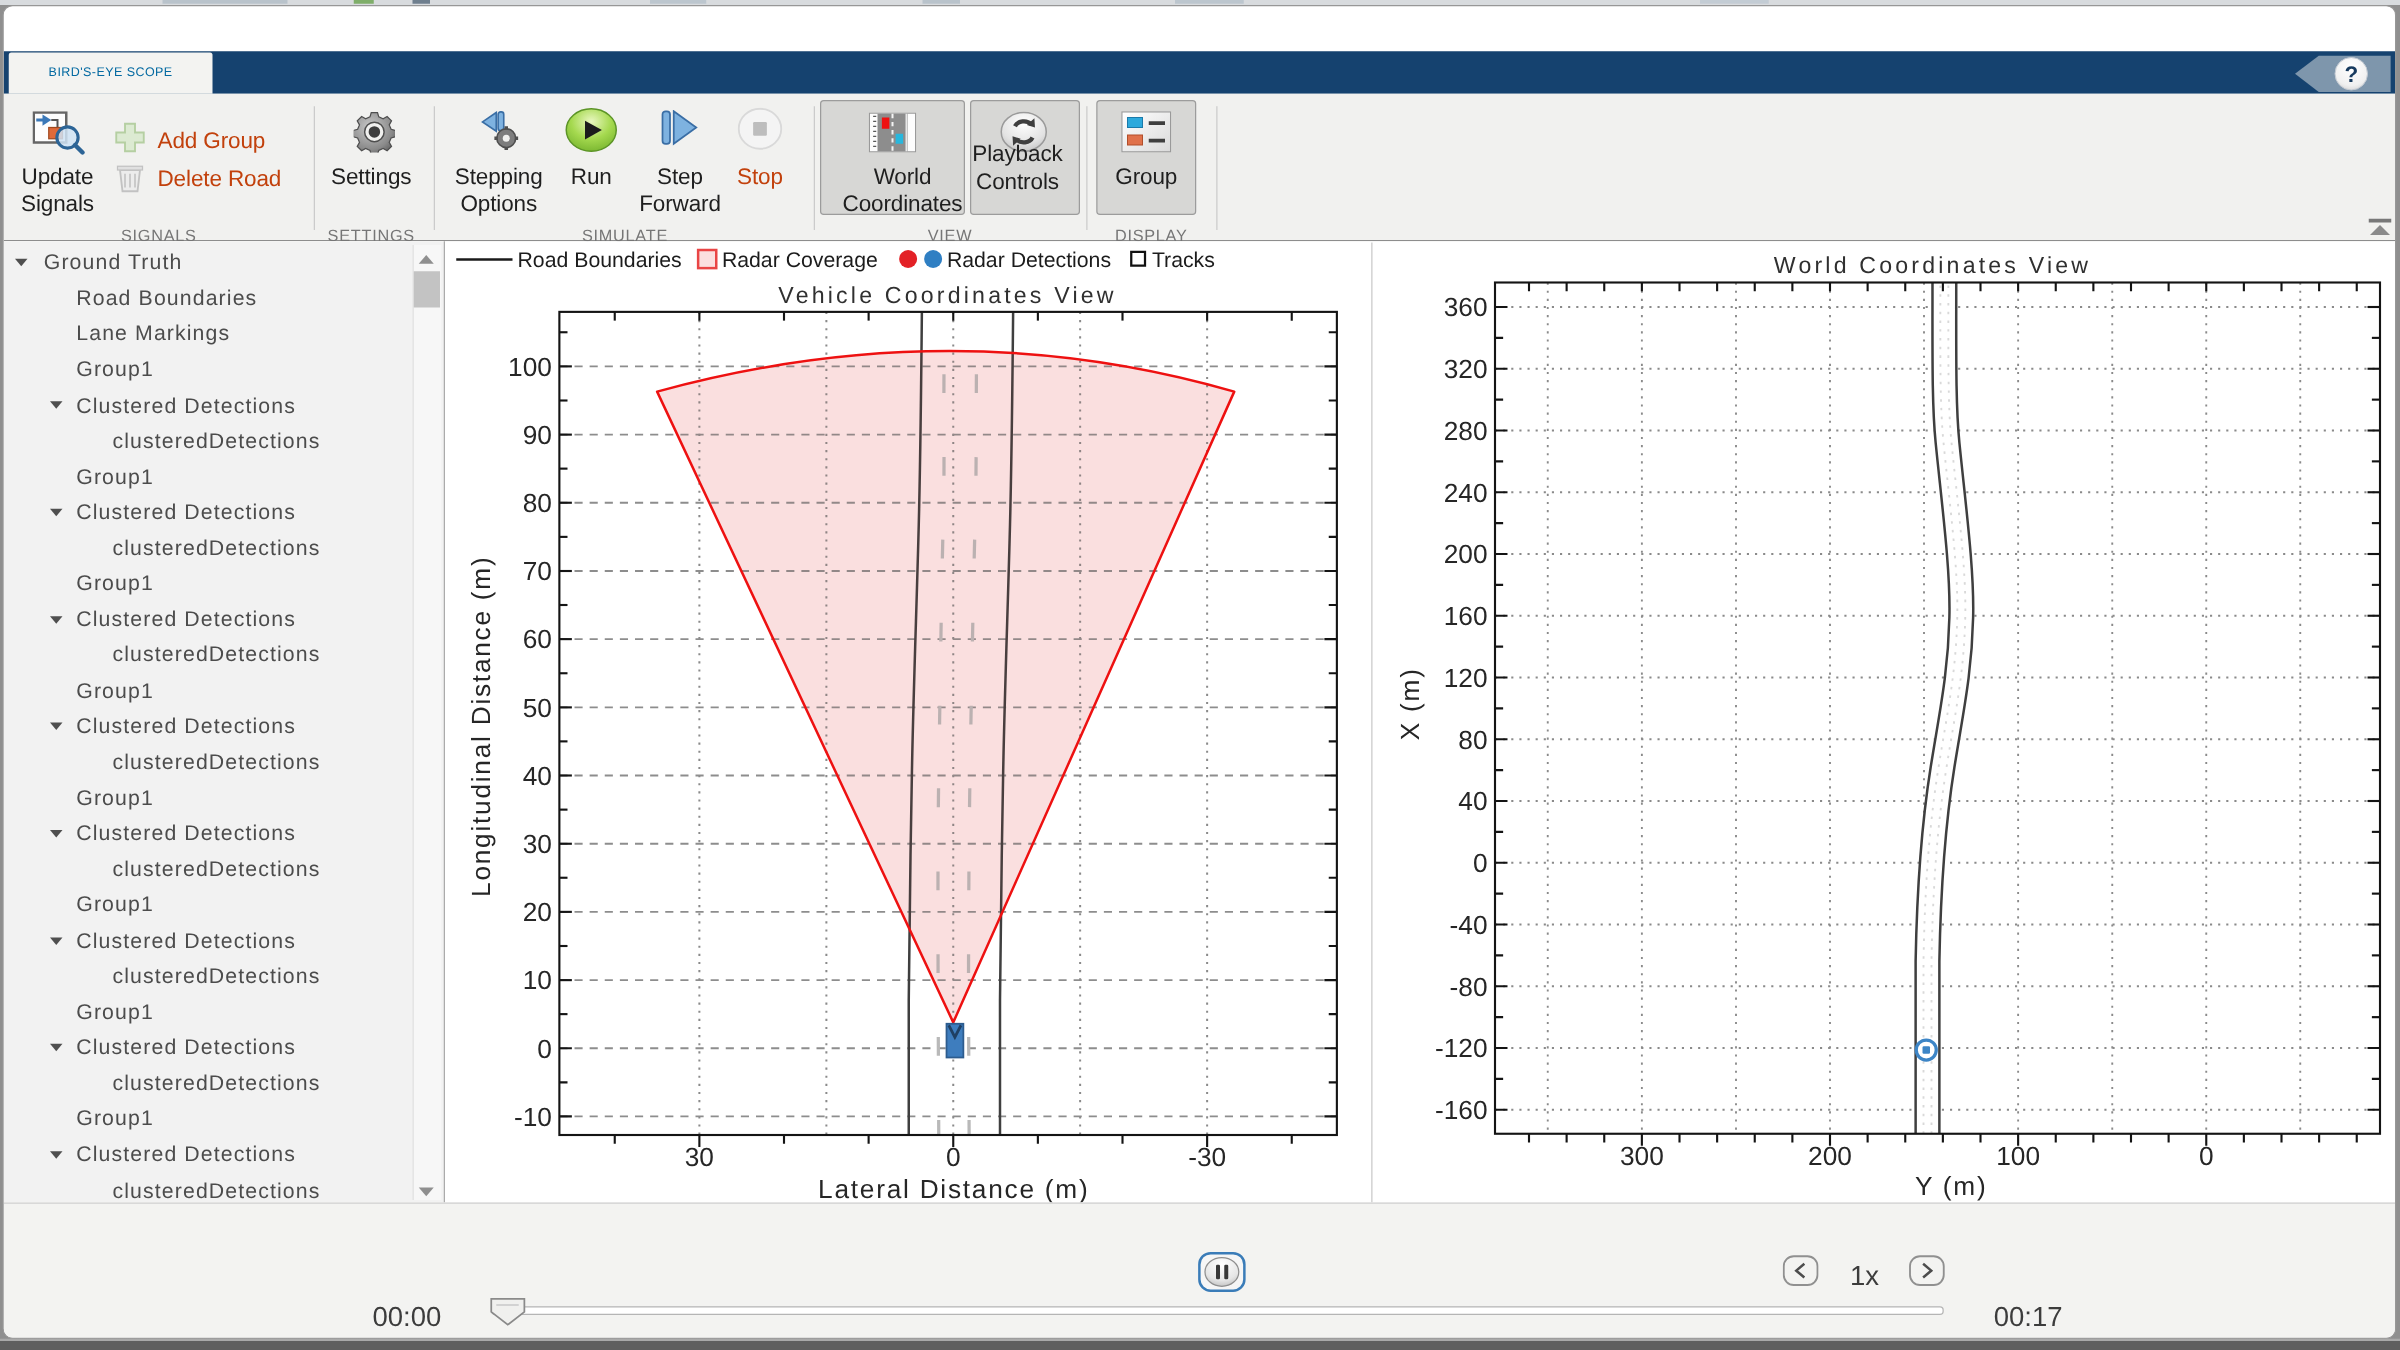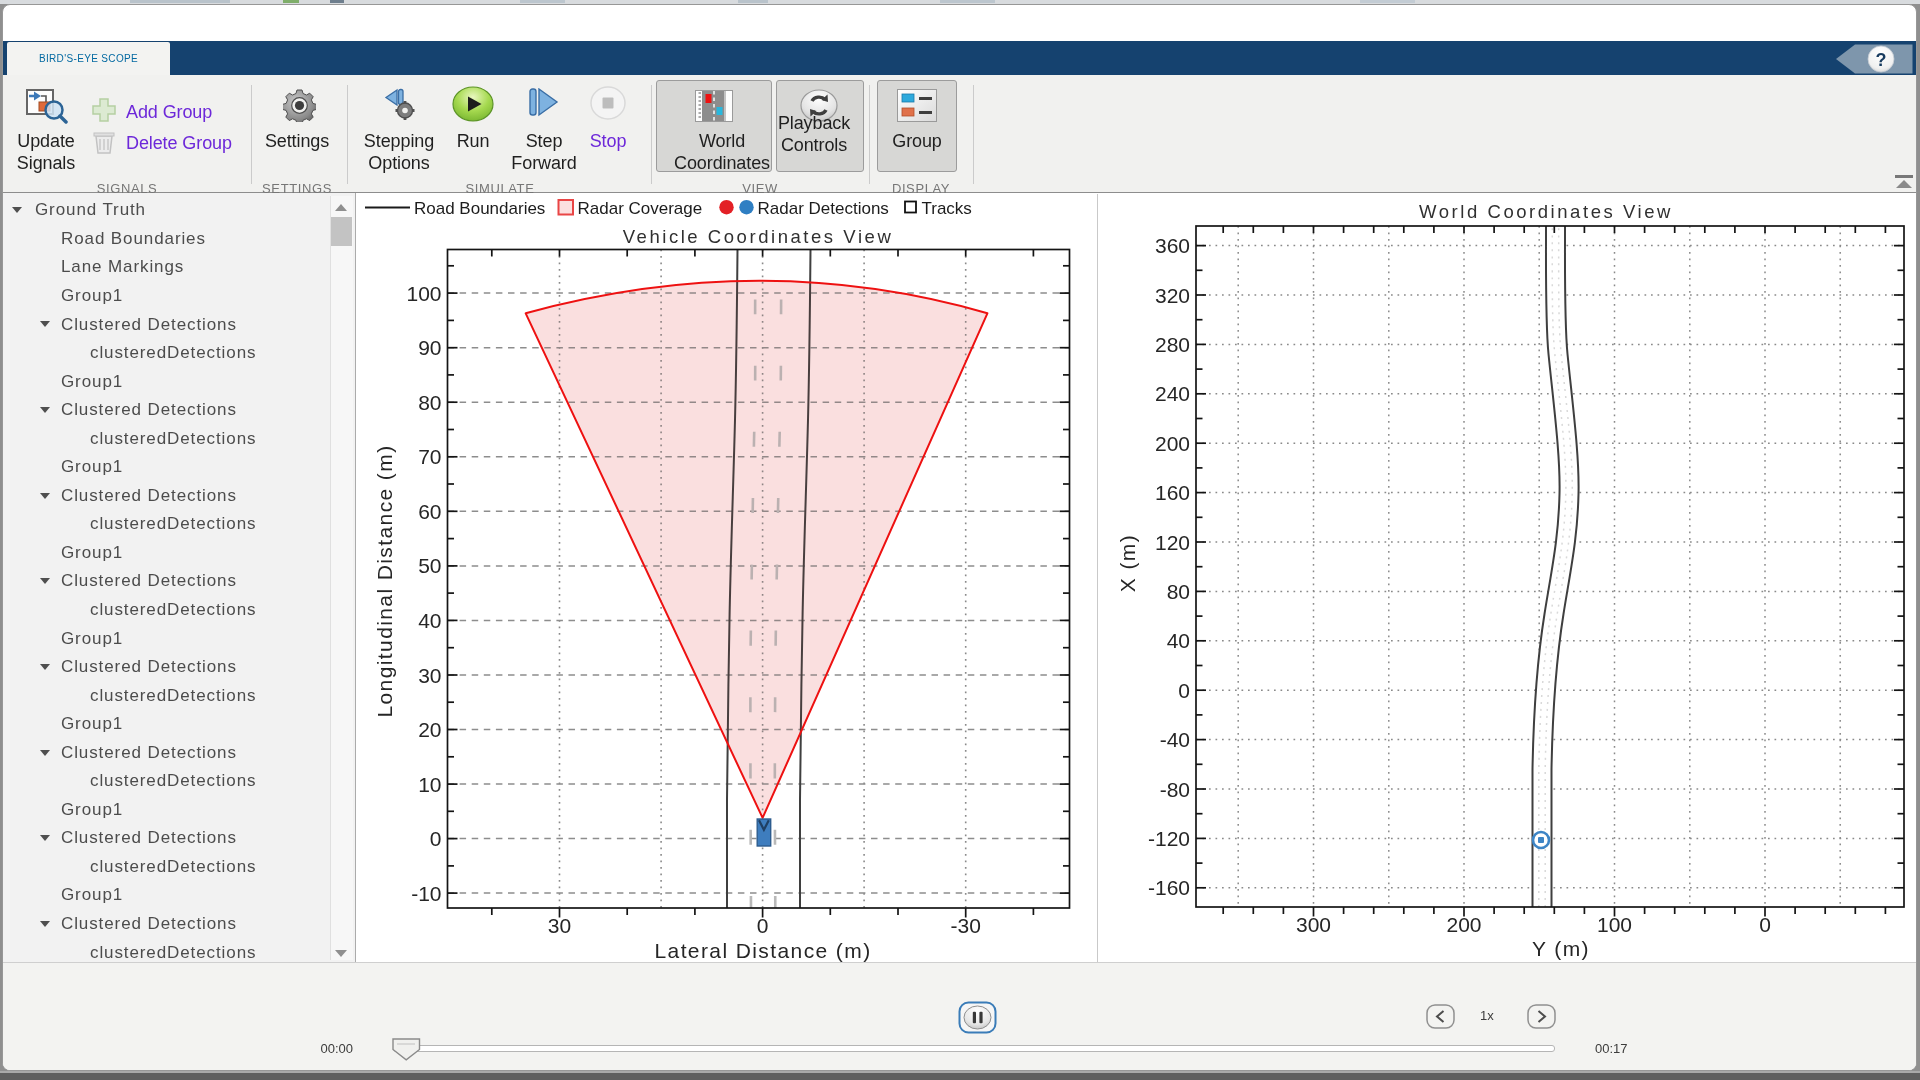--- a/index.html
+++ b/index.html
@@ -15,33 +15,33 @@
 #tab { position:absolute; left:4px; top:37px; width:163px; height:33px; background:#f3f3f1;
   border-radius:2px 2px 0 0; text-align:center; line-height:34px; font-size:10px;
   color:#0369a1; letter-spacing:0.35px; }
 #toolbar { position:absolute; left:0; top:70px; width:1913px; height:118px;
   background:#f1f1ef; border-bottom:1px solid #8d8d8d; }
 .vsep { position:absolute; top:80px; height:99px; width:1px; background:#cbcbcb; }
 .seclbl { position:absolute; top:176px; height:14px; font-size:13px; color:#767676;
   letter-spacing:0.6px; text-align:center; }
 .tlabel { position:absolute; font-size:18px; color:#1f1f1f; text-align:center;
   line-height:21.5px; letter-spacing:-0.1px;}
-.tlabel.dis { color:#6d28d9; }
+.tlabel.dis { color:#c2410c; }
 .tbtn { position:absolute; top:75px; height:92px; background:#d7d7d5;
   border:1px solid #9c9c9c; border-radius:3px; }
 #main { position:absolute; left:0; top:188px; width:1913px; height:769px; background:#fff; }
 #tree { position:absolute; left:0; top:188px; width:353px; height:769px;
   background:#f2f2f2; border-right:1px solid #ababab; }
 .trow { position:absolute; height:28px; line-height:28px; font-size:17px;
   color:#4c4c4c; letter-spacing:0.9px; white-space:nowrap; }
 .tarr { position:absolute; width:0; height:0; border-left:5.5px solid transparent;
   border-right:5.5px solid transparent; border-top:6.5px solid #4f4f4f; }
 #playbar { position:absolute; left:0; top:957px; width:1913px; height:109px;
   background:#f3f3f1; border-top:1px solid #cfcfcf; }
-.ptime { position:absolute; font-size:13px; color:#3c3c3c; }
+.ptime { position:absolute; font-size:22px; color:#3c3c3c; }
 </style>
 
 </head><body>
 <div id="topstrip"></div>
 <div style="position:absolute;left:130px;top:0;width:100px;height:3px;background:#b9c3cb"></div>
 <div style="position:absolute;left:283px;top:0;width:16px;height:3px;background:#7fae6a"></div>
 <div style="position:absolute;left:330px;top:0;width:14px;height:3px;background:#6f7f8e"></div>
 <div style="position:absolute;left:520px;top:0;width:45px;height:3px;background:#bcc6ce"></div>
 <div style="position:absolute;left:738px;top:0;width:30px;height:3px;background:#b9c3cb"></div>
 <div style="position:absolute;left:940px;top:0;width:55px;height:3px;background:#bcc6ce"></div>
@@ -85,21 +85,21 @@
     <div class="tlabel" style="left:2px;top:126px;width:82px">Update<br>Signals</div>
     <svg style="position:absolute;left:88px;top:92px" width="26" height="26" viewBox="0 0 26 26">
 <path d="M 9,2 H 17 V 9 H 24 V 17 H 17 V 24 H 9 V 17 H 2 V 9 H 9 Z" fill="#dcead2" stroke="#b5cfa2" stroke-width="1.5"></path>
 </svg>
     <div class="tlabel dis" style="left:123px;top:97px;width:120px;text-align:left">Add Group</div>
     <svg style="position:absolute;left:89px;top:125px" width="24" height="25" viewBox="0 0 24 25">
 <path d="M 4,6 L 6,23 H 18 L 20,6 Z" fill="#ececec" stroke="#c2c2c2" stroke-width="1.5"></path>
 <rect x="2" y="3" width="20" height="3" fill="#e0e0e0" stroke="#c2c2c2" stroke-width="1"></rect>
 <path d="M 8,9 V 20 M 12,9 V 20 M 16,9 V 20" stroke="#c8c8c8" stroke-width="1.5"></path>
 </svg>
-    <div class="tlabel dis" style="left:123px;top:128px;width:130px;text-align:left">Delete Group</div>
+    <div class="tlabel dis" style="left:123px;top:128px;width:130px;text-align:left">Delete Road</div>
     <svg style="position:absolute;left:280px;top:84px" width="33" height="33" viewBox="0 0 33 33">
 <defs>
         <radialGradient id="gg" cx="0.4" cy="0.35" r="0.75">
 <stop offset="0" stop-color="#c9c9c9"></stop>
           <stop offset="0.7" stop-color="#8a8a8a"></stop>
           <stop offset="1" stop-color="#585858"></stop>
         </radialGradient>
       </defs>
 <g fill="url(#gg)" stroke="#4f4f4f" stroke-width="1">
 <path d="M14,1 h5 l1,3.5 l3.5,1.5 l3.2,-1.8 l3.5,3.5 l-1.8,3.2 l1.5,3.5 l3.6,1 v5 l-3.6,1 l-1.5,3.5 l1.8,3.2 l-3.5,3.5 l-3.2,-1.8 l-3.5,1.5 l-1,3.6 h-5 l-1,-3.6 l-3.5,-1.5 l-3.2,1.8 l-3.5,-3.5 l1.8,-3.2 l-1.5,-3.5 l-3.6,-1 v-5 l3.6,-1 l1.5,-3.5 l-1.8,-3.2 l3.5,-3.5 l3.2,1.8 l3.5,-1.5 Z"></path>

